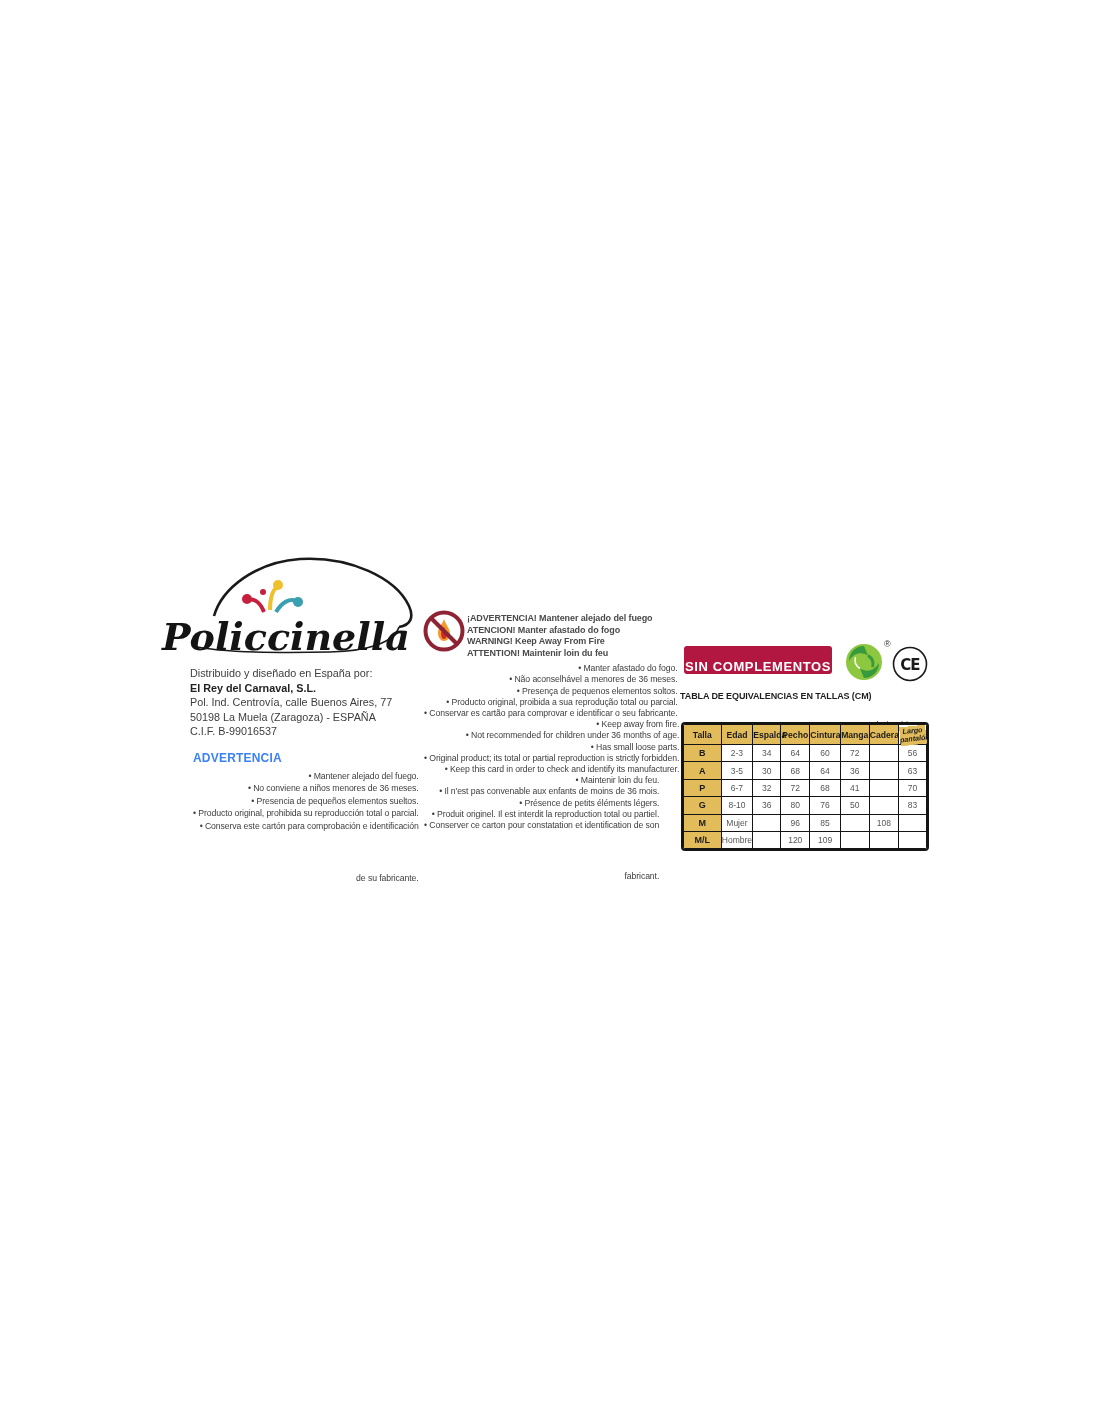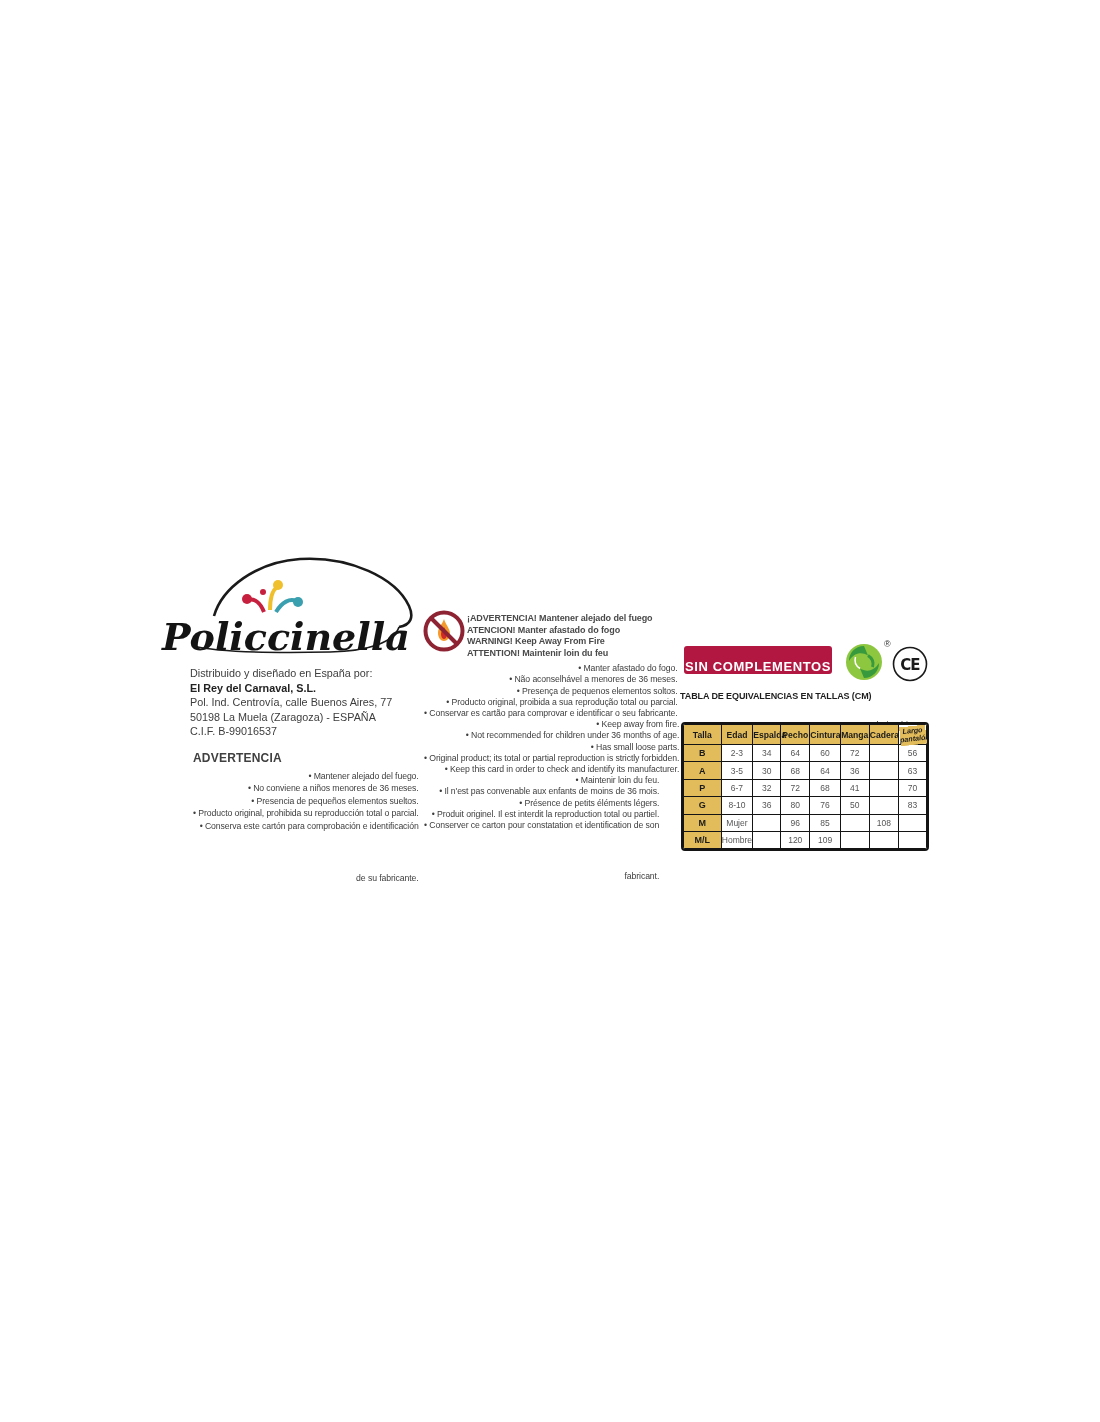--- a/index.html
+++ b/index.html
@@ -4,21 +4,21 @@
 <style>
   html,body{margin:0;padding:0;background:#ffffff;}
   .sheet{position:relative;width:1100px;height:1392px;background:#ffffff;overflow:hidden;
          font-family:"Liberation Sans",sans-serif;color:#3b3b3b;}
   .abs{position:absolute;}
 
   
   .logo-svg{left:160px;top:554px;width:268px;height:112px;}
   .distributor{left:190px;top:666px;font-size:10.8px;line-height:14.6px;color:#3d3d3d;}
   .distributor .bold{font-weight:bold;color:#222;}
-  .adv-title{left:193px;top:751px;font-size:12px;font-weight:bold;color:#404040;letter-spacing:.2px;}
+  .adv-title{left:193px;top:751px;font-size:12px;font-weight:bold;color:#3b82f6;letter-spacing:.2px;}
   .blist{font-size:8.7px;line-height:12.4px;color:#3d3d3d;letter-spacing:-.1px;}
   .blist .li{white-space:nowrap;text-align:right;}
   .blist .li.cont{padding-left:8px;margin-top:40px;}
   .adv-list{left:193px;top:770px;}
 
   
   .fire-icon{left:422px;top:609px;width:44px;height:44px;}
   .fire-warning{left:467px;top:613px;font-size:9px;line-height:11.6px;font-weight:600;
                 color:#4a4a4a;letter-spacing:-.1px;}
   .fire-warning div{white-space:nowrap;}

